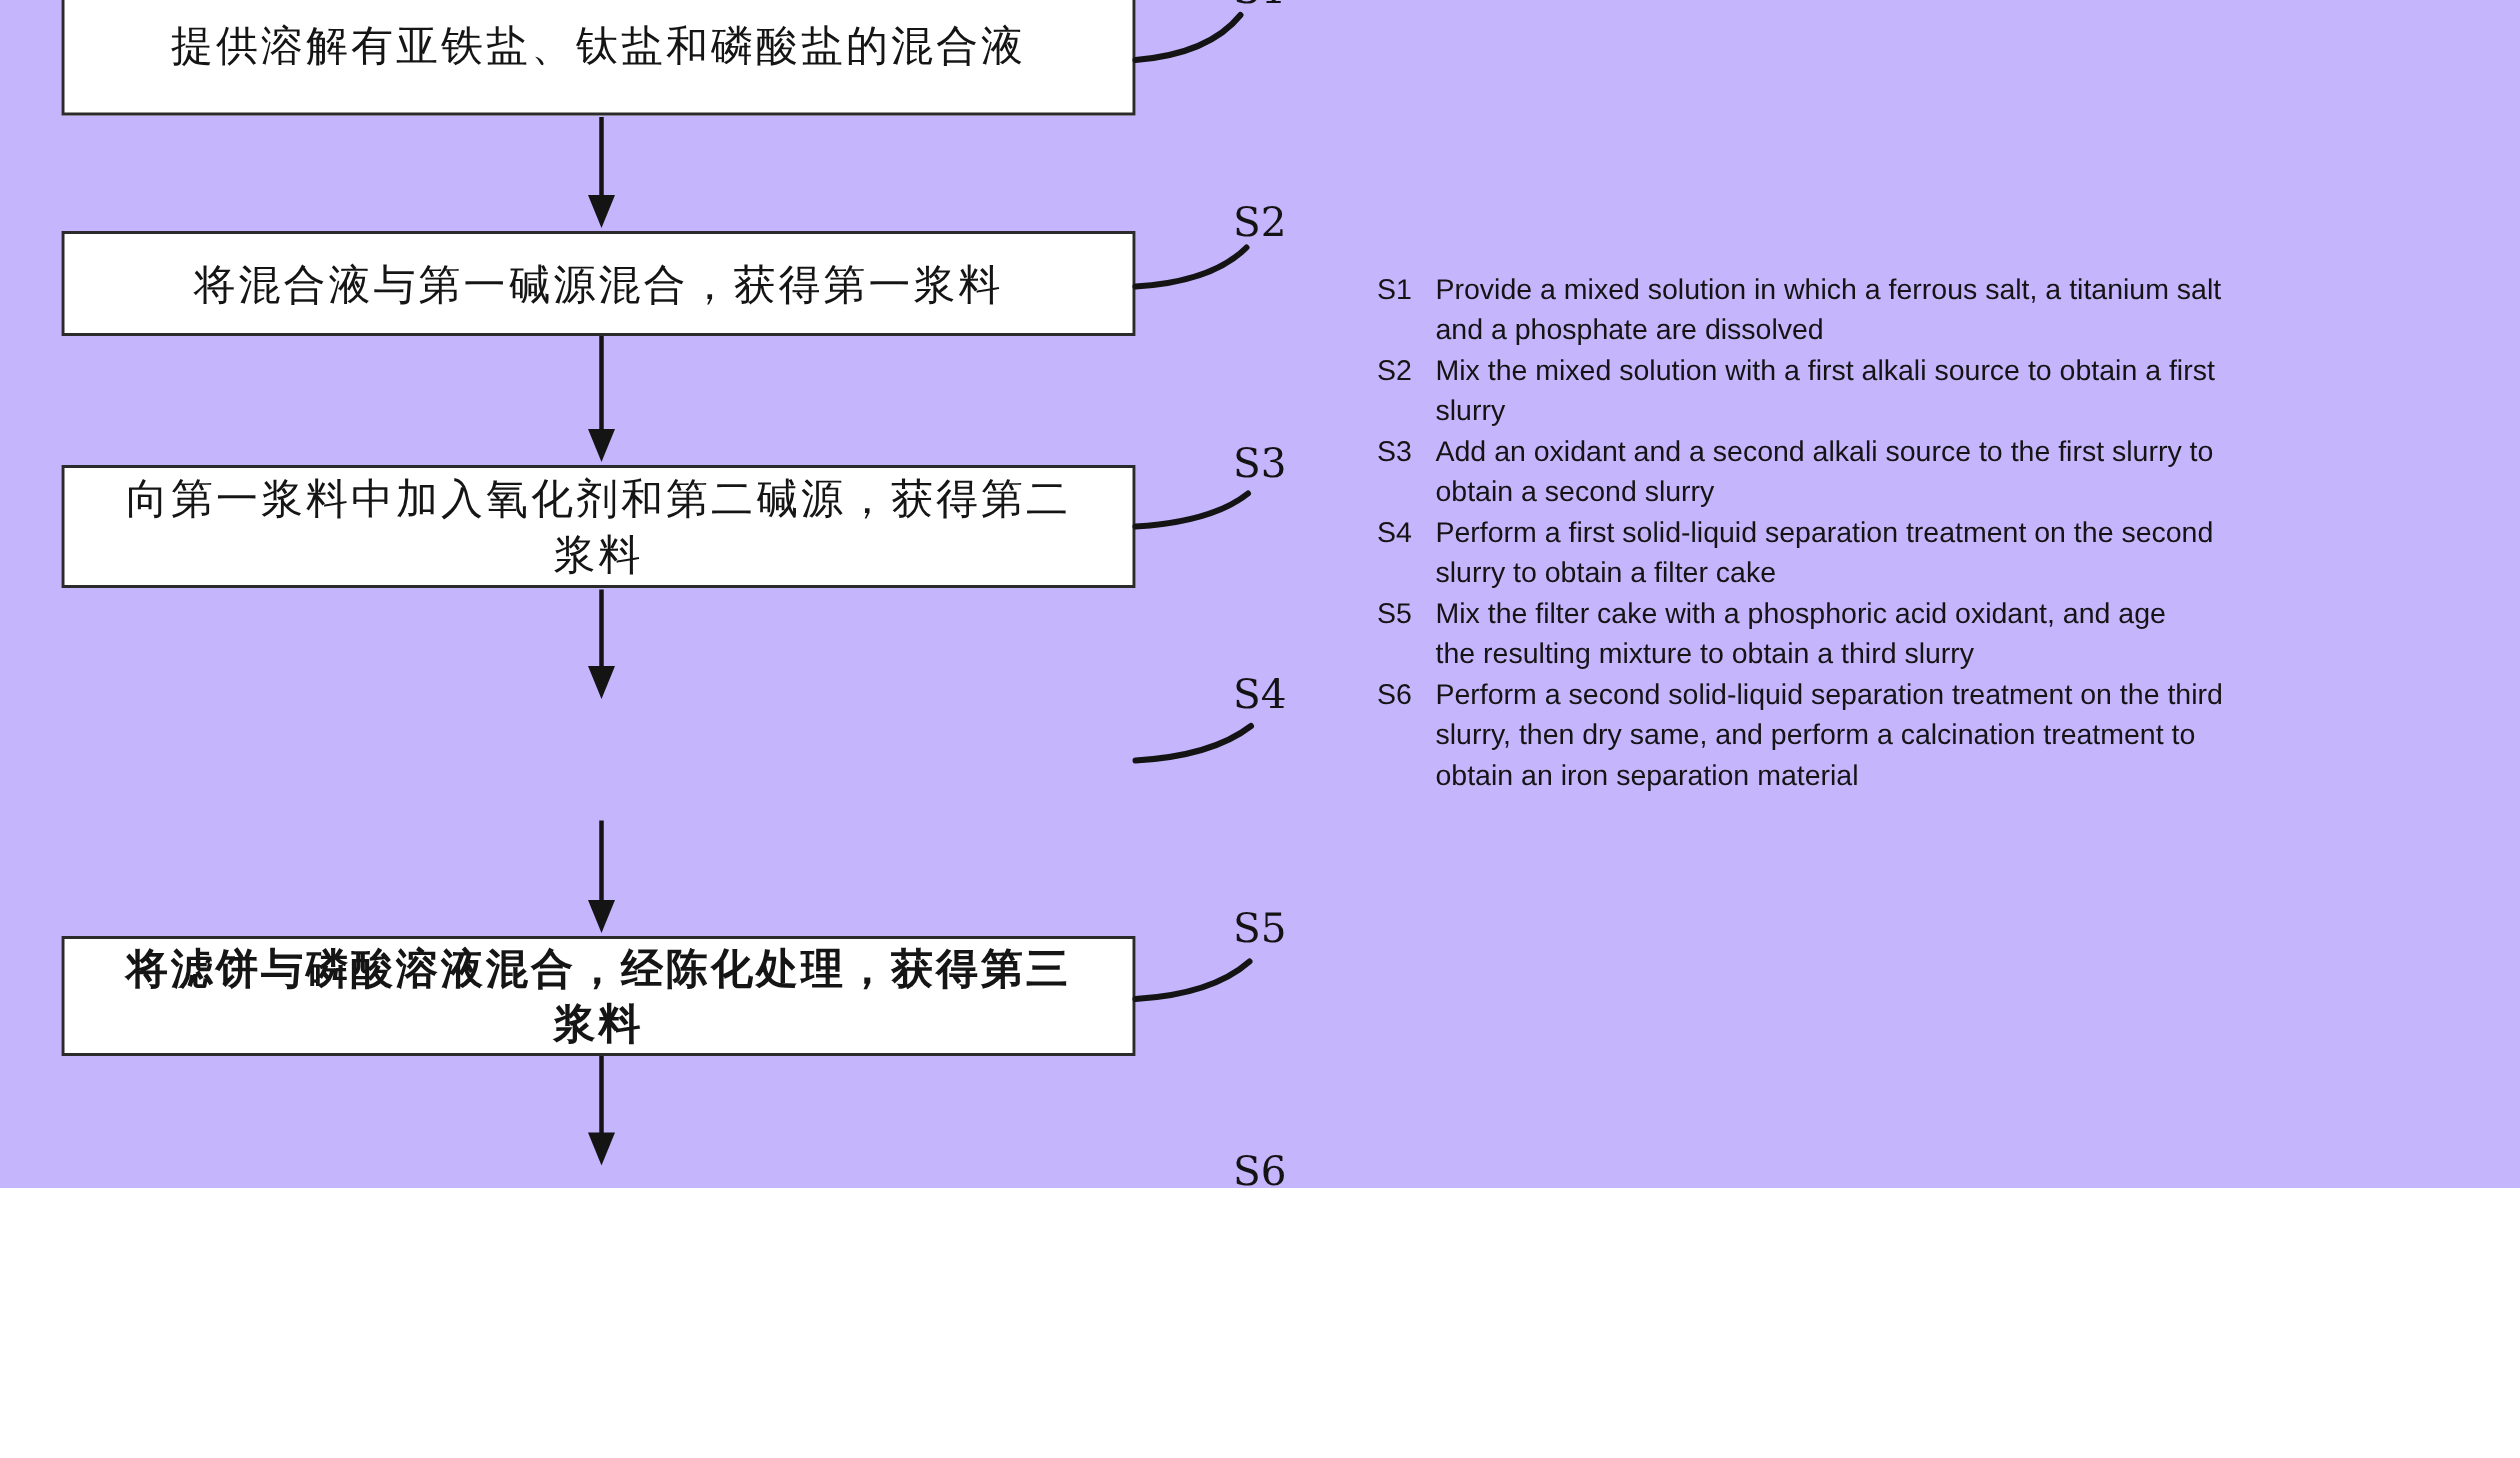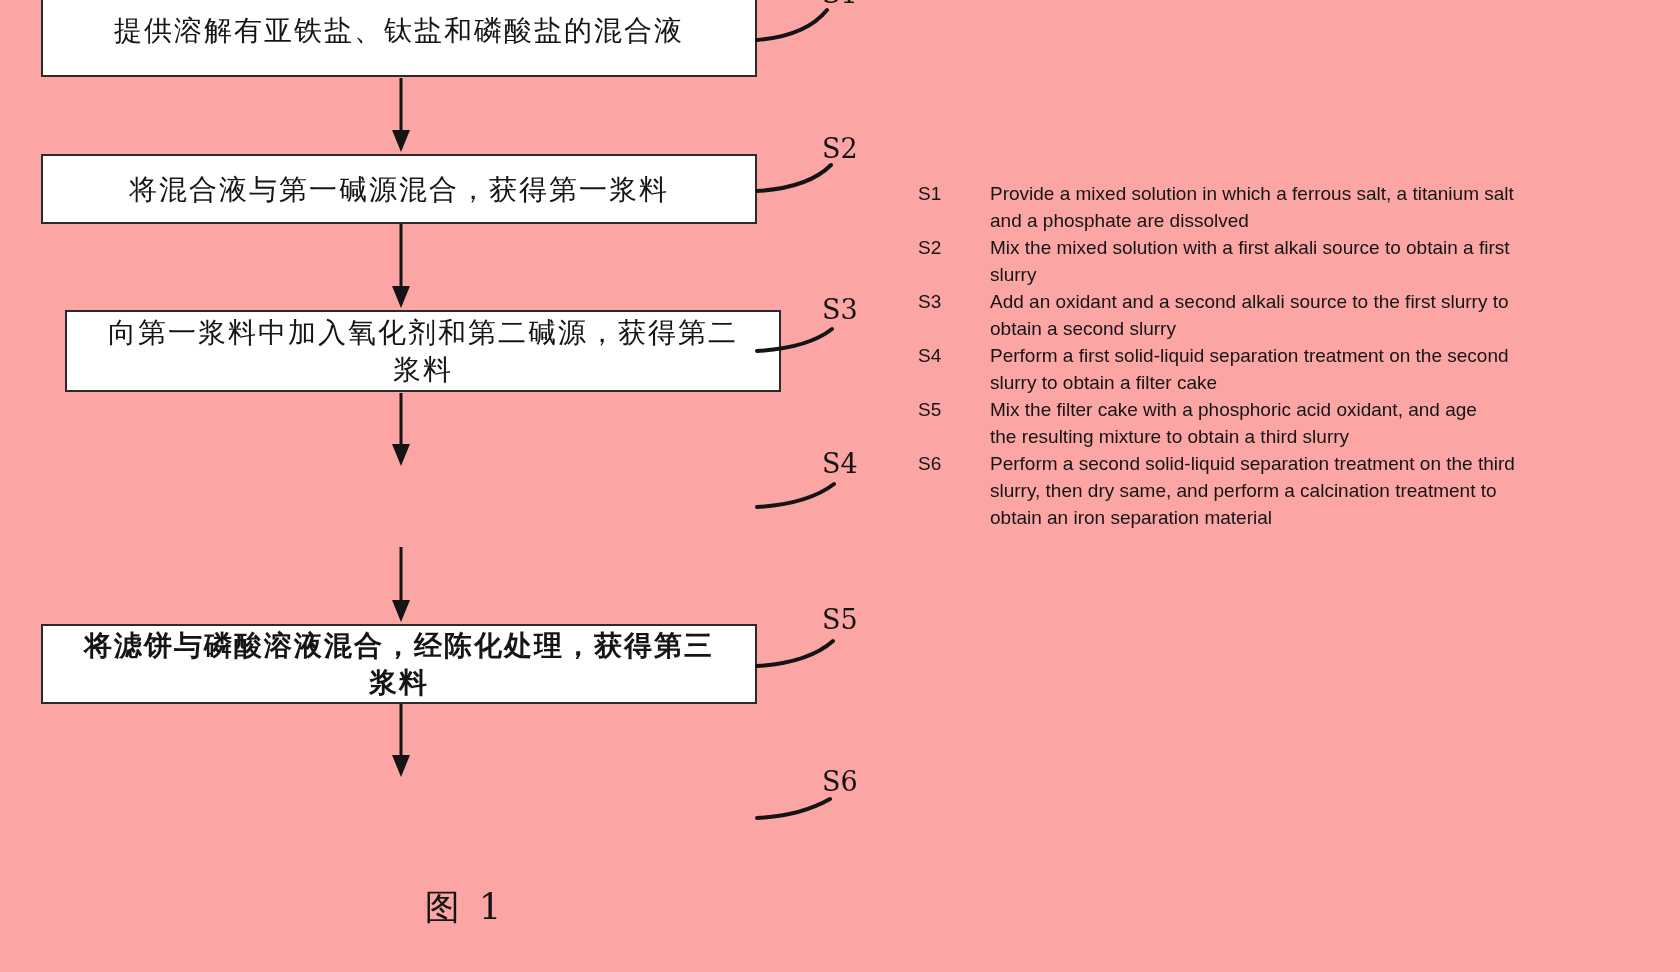--- a/index.html
+++ b/index.html
@@ -1,19 +1,19 @@
 <!DOCTYPE html>
 <html><head>
 <meta charset="utf-8">
 <style>
   html,body{margin:0;padding:0;background:#fff;}
   .canvas{
     position:relative;
-    width:1680px;height:972px;
-    background:#fca5a5;
+    width:1680px;height:792px;
+    background:#c4b5fd;
     overflow:hidden;
     font-family:"DejaVu Serif", serif;
     color:#111;
   }
   
   .fbox{
     position:absolute;
     left:41px;width:716px;
     box-sizing:border-box;
     border:2px solid #2b2b2b;
@@ -21,21 +21,21 @@
     text-align:center;
     font-size:28px;
     line-height:37px;
     letter-spacing:2px;
     color:#151515;
     white-space:pre-line;
     background:#fff;
   }
   .b1{top:-16px;height:93px;}
   .b2{top:154px;height:70px;}
-  .b3{top:310px;height:82px;margin-left:24px;}
+  .b3{top:310px;height:82px;}
   .b4{top:468px;height:78px;}
   .b5{top:624px;height:80px;font-weight:bold;}
   .b6{top:777px;height:84px;}
   
   .arrow{position:absolute;left:392px;width:18px;}
   .a1{top:78px;height:74px;}
   .a2{top:224px;height:84px;}
   .a3{top:393px;height:73px;}
   .a4{top:547px;height:75px;}
   .a5{top:704px;height:73px;}
@@ -70,21 +70,21 @@
   .leaders path{stroke:#141414;stroke-width:4;fill:none;stroke-linecap:round;}
   
   .translation{
     position:absolute;left:918px;top:180px;width:660px;
     font-family:"Liberation Sans", sans-serif;
     font-size:19px;line-height:27px;
     color:#141414;
   }
   .t-step{display:grid;grid-template-columns:39px 1fr;}
   .t-label{}
-  .t-text{white-space:pre-line;margin-left:33px;}
+  .t-text{white-space:pre-line;}
   
   .caption{
     position:absolute;left:340px;top:884px;width:250px;
     text-align:center;
     font-size:35px;
     letter-spacing:4px;
     color:#151515;
   }
 </style>
 </head>

